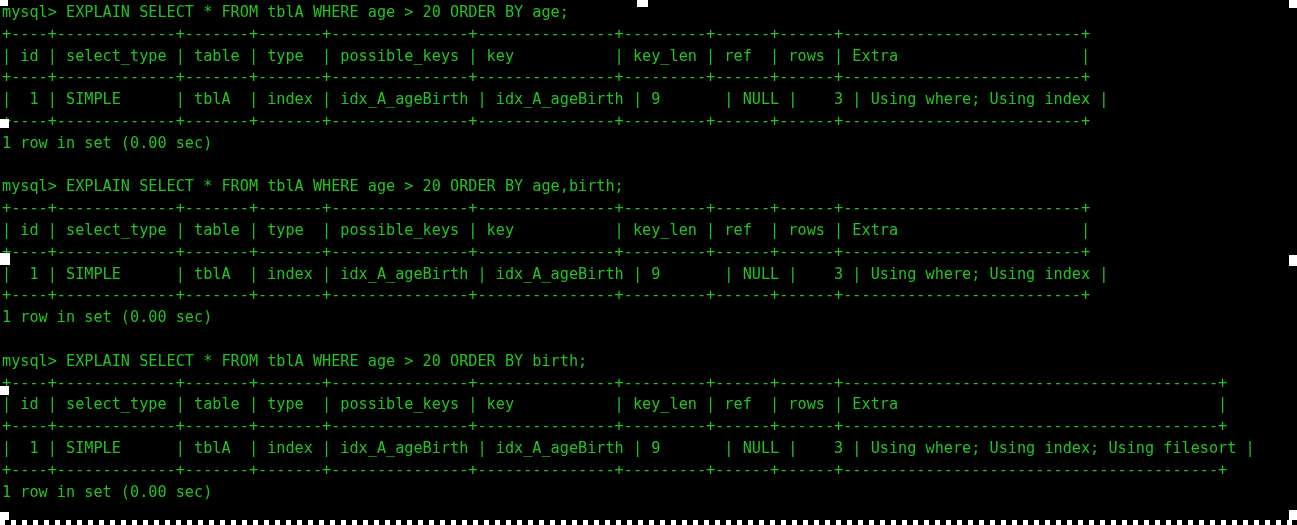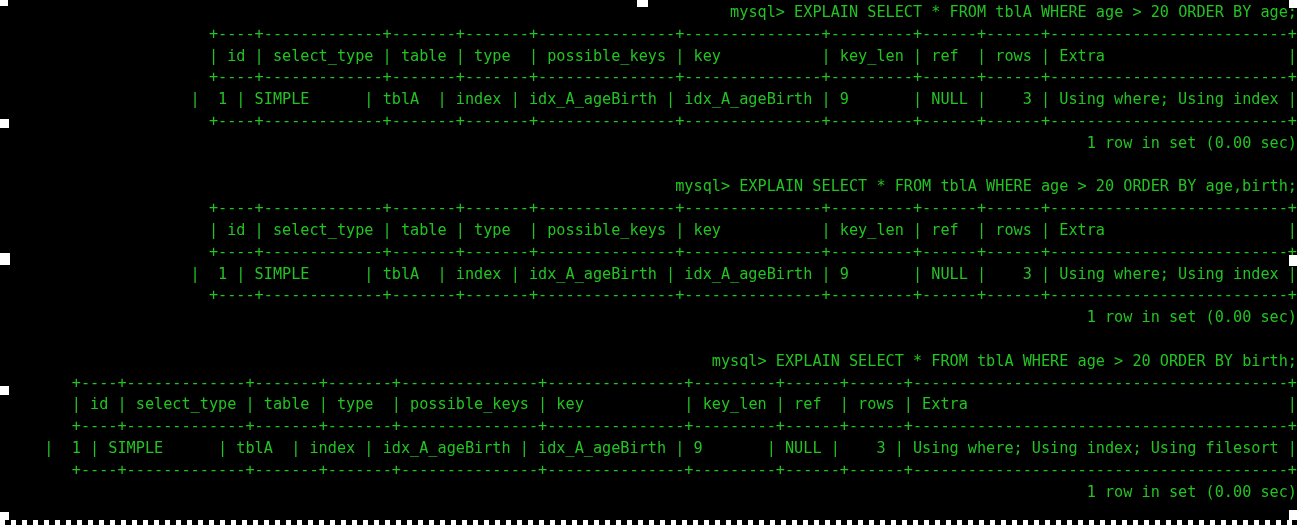--- a/index.html
+++ b/index.html
@@ -34,21 +34,20 @@
     display: block;
     height: 21.8px;
     line-height: 21.8px;
     font-family: "DejaVu Sans Mono", "Liberation Mono", monospace;
     font-size: 15.2px;
     letter-spacing: 0px;
     color: #22c322;
     white-space: pre;
     margin: 0;
     padding: 0;
-    text-align: right;
   }
   .term-line.blank {
     color: transparent;
   }
   .block {
     display: block;
   }
   
   .edge-artifact {
     position: absolute;

